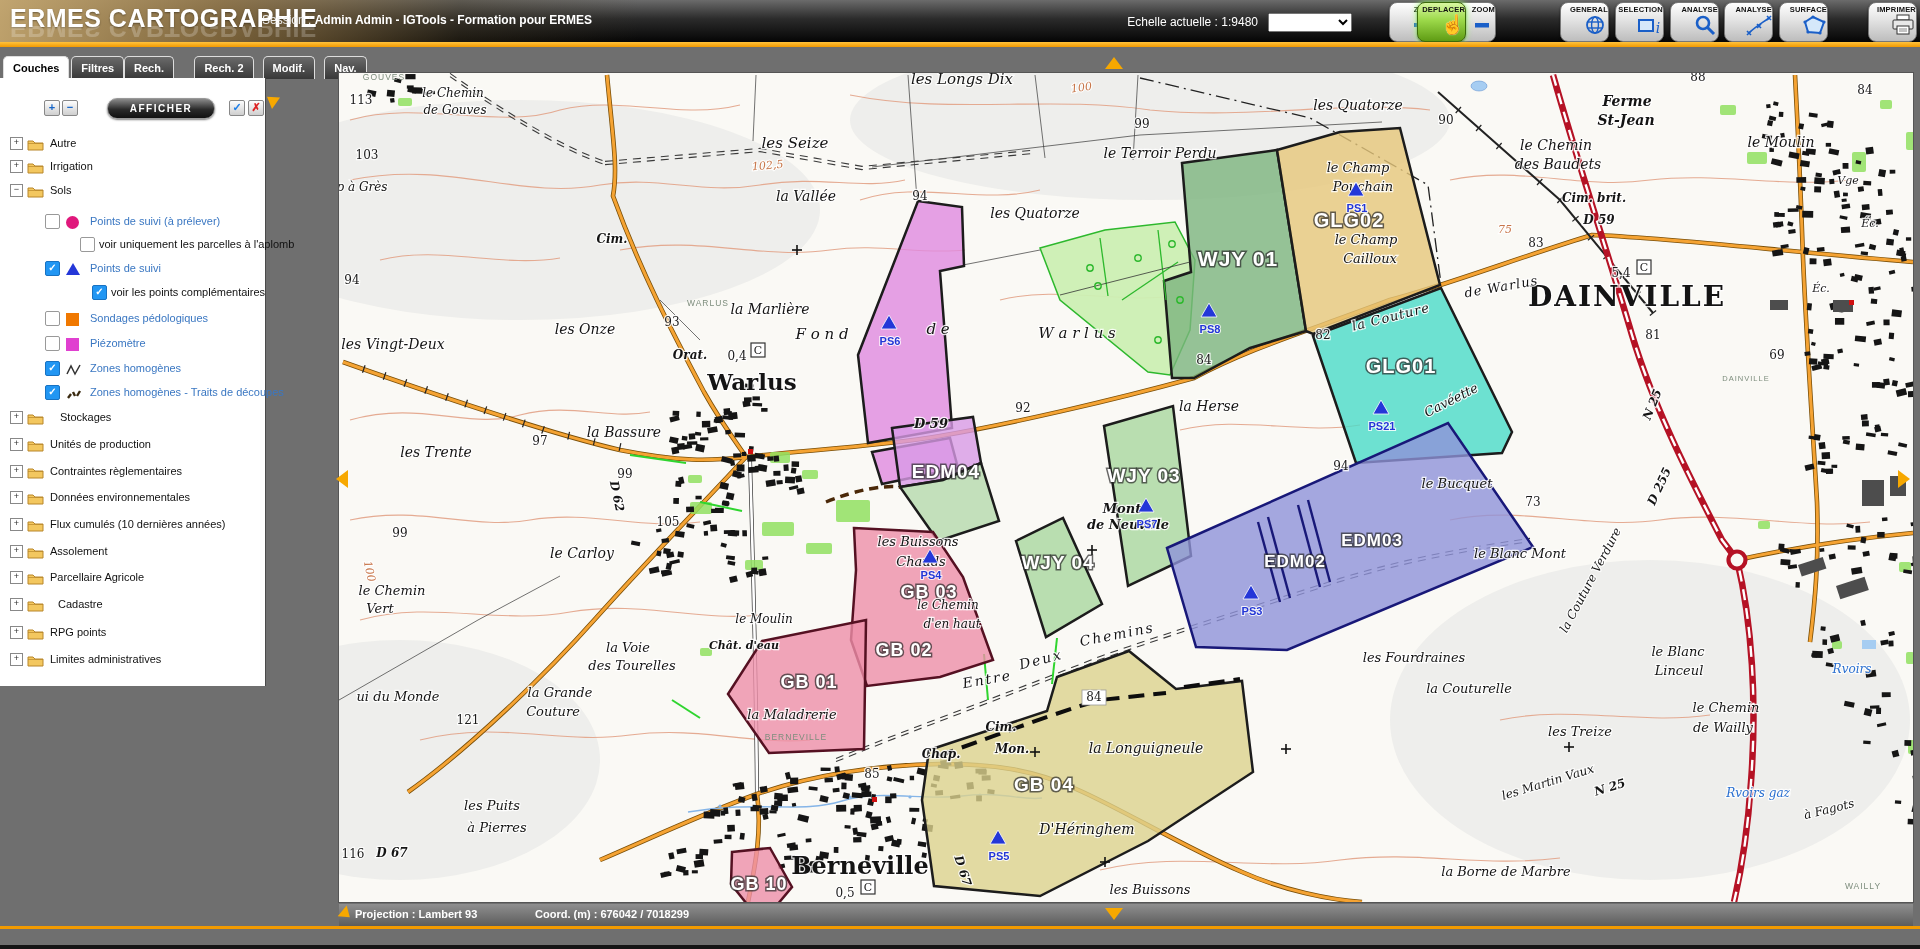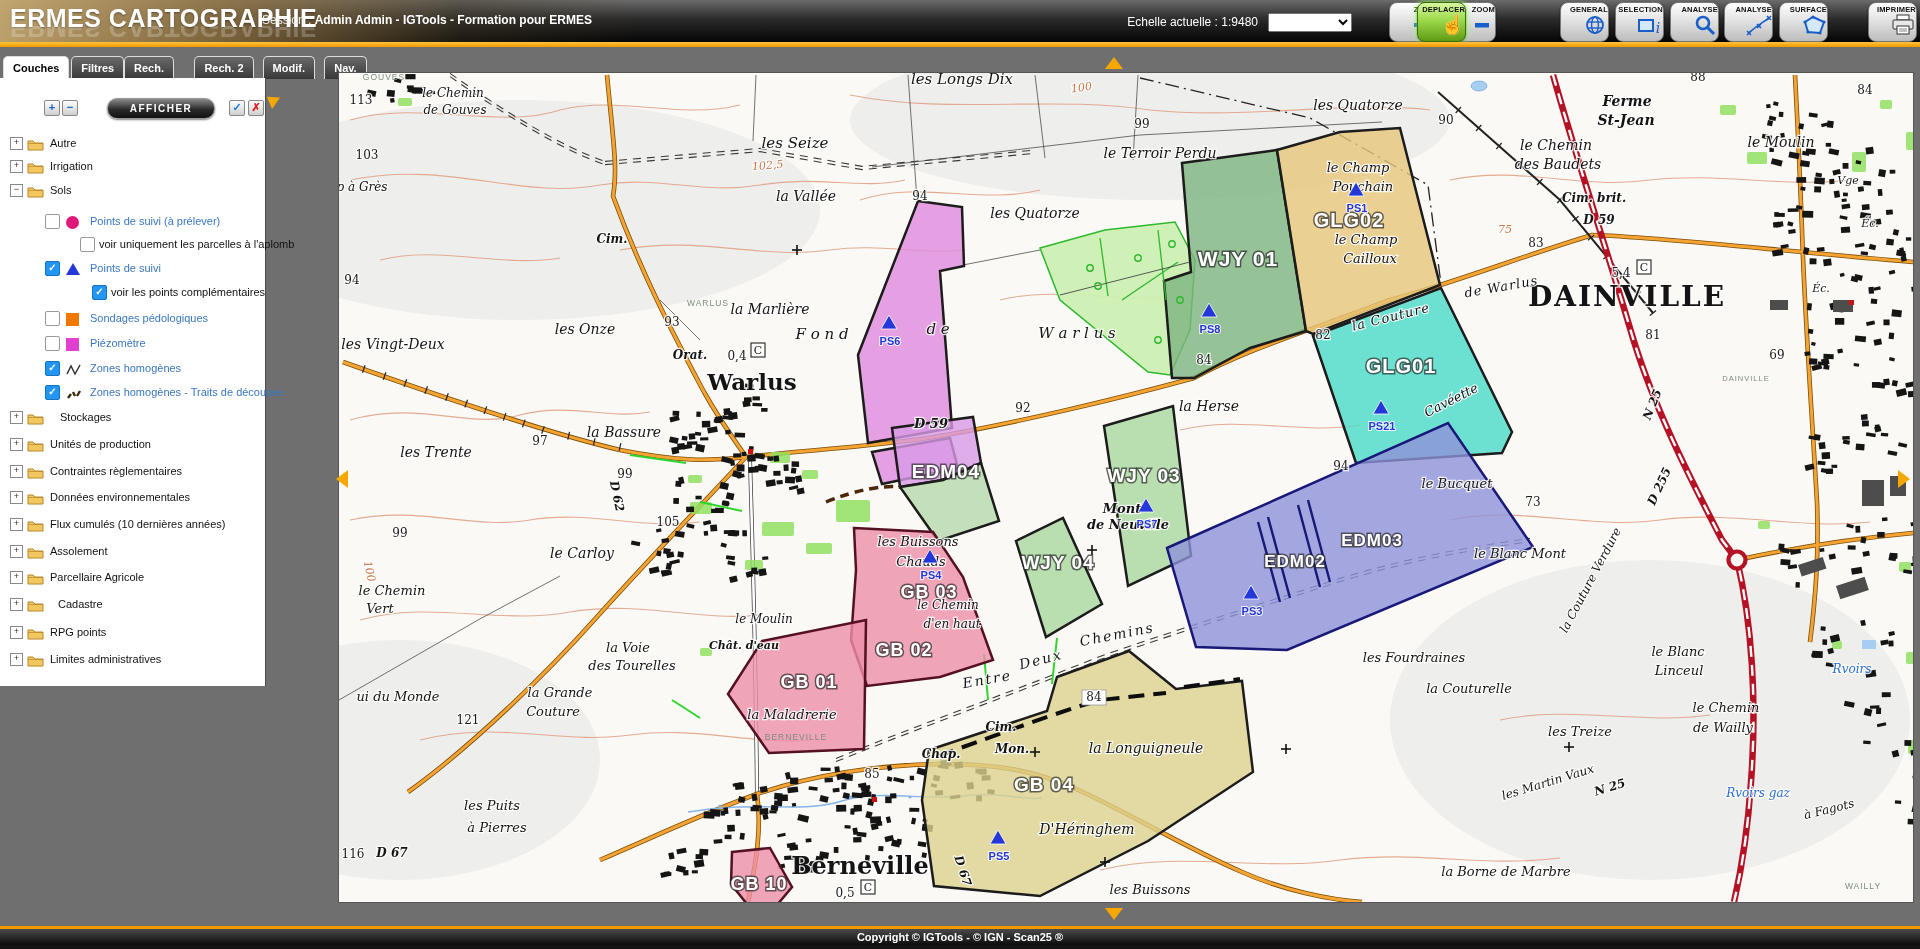--- a/index.html
+++ b/index.html
@@ -1056,16 +1056,20 @@
           <polygon points="990,844 1006,844 998,830" fill="#2437d8" stroke="#fff" stroke-width="0.8"></polygon>
           <text x="999" y="860" font-size="11" class="ps">PS5</text>
         </g>
       </svg></div>
   <div class="pan" id="pan-up"></div>
   <div class="pan" id="pan-down"></div>
   <div class="pan" id="pan-left"></div>
   <div class="pan" id="pan-right"></div>
   <div class="pan" id="collapse-arrow"></div>
 
+  <div id="statusbar">
+    <div class="corner"></div>
+    <span id="proj-text">Projection : Lambert 93</span>
+    <span id="coord-text">Coord. (m) : 676042 / 7018299</span>
+  </div>
   <div id="rule2"></div>
-  <div id="copyright">Copyright © IGTools - © IGN - Scan25 ®</div>
   <div id="bottomstrip"></div>
 </div>
 
 </body></html>

